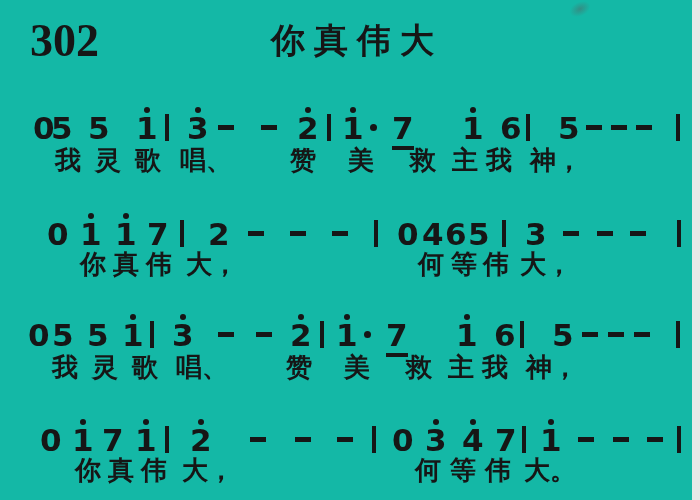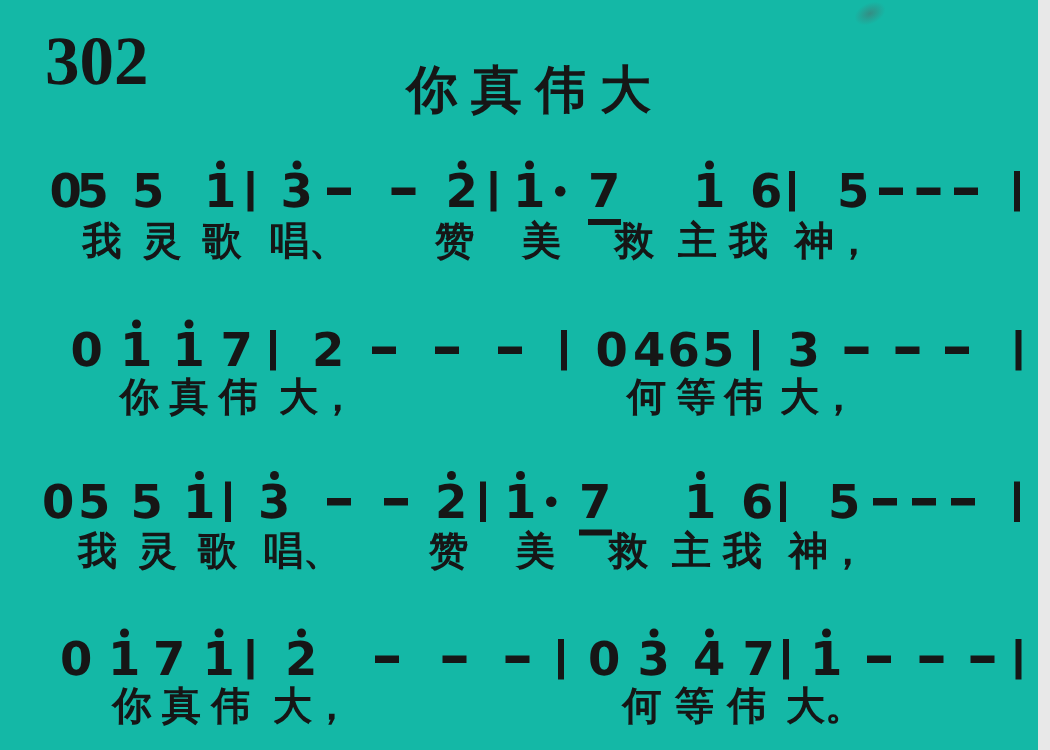--- a/index.html
+++ b/index.html
@@ -14,21 +14,21 @@
   .hymn-number{
     position:absolute;left:30px;top:18px;
     font-family:"Liberation Serif","DejaVu Serif",serif;
     font-weight:700;font-size:46px;line-height:1;color:#161616;
   }
   .hymn-title{
     position:absolute;left:0;right:0;top:24px;
     text-align:center;
     font-family:"Liberation Serif","DejaVu Serif",serif;
     font-weight:700;font-size:34px;line-height:1;color:#161616;
-    letter-spacing:9px;padding-left:22px;margin-top:20px;
+    letter-spacing:9px;padding-left:22px;
   }
   .key-time{
     position:absolute;left:42px;top:66px;
     font-family:"DejaVu Sans",sans-serif;
     font-weight:700;font-size:25px;line-height:1;color:#1a1a1a;
   }
   .key-time .time{margin-left:13px;}
   
   .artifact{
     position:absolute;left:569px;top:2px;width:22px;height:14px;

